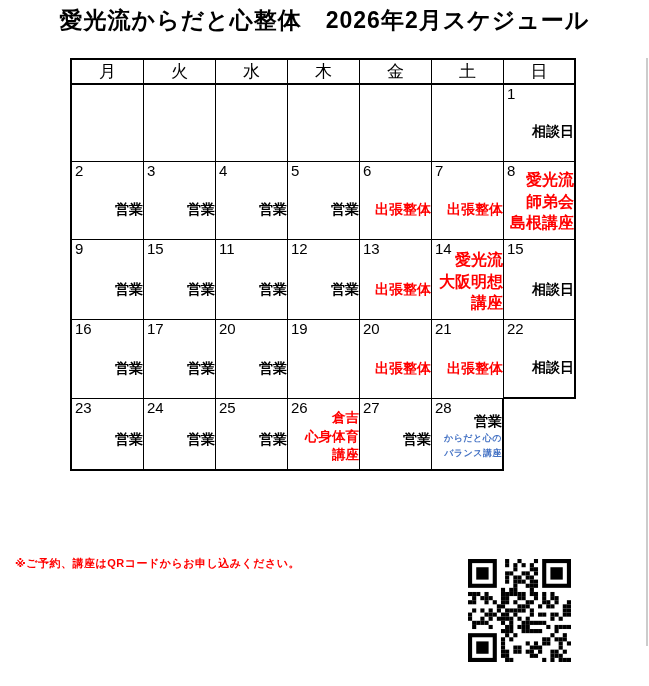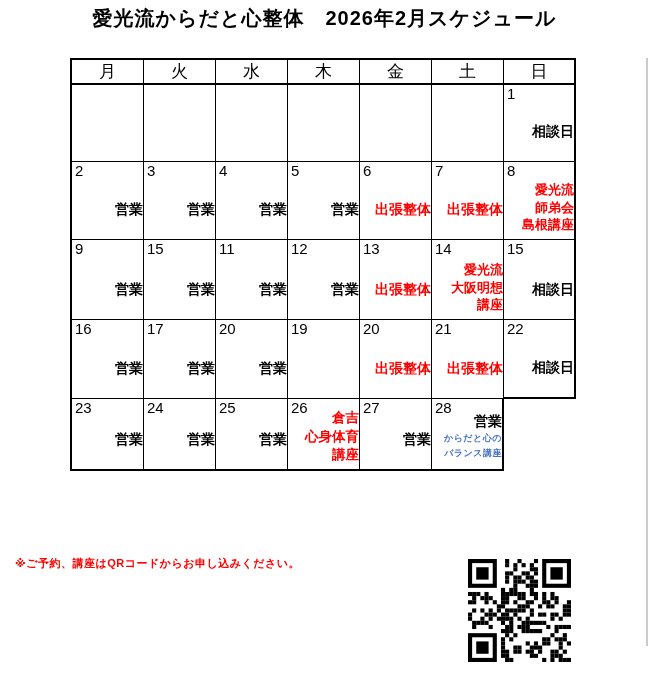--- a/index.html
+++ b/index.html
@@ -3,21 +3,21 @@
 <meta charset="utf-8">
 <style>
   html,body{margin:0;padding:0;}
   body{
     width:649px;height:686px;position:relative;background:#ffffff;
     font-family:"Liberation Sans","DejaVu Sans",sans-serif;
     color:#000;overflow:hidden;
   }
   .title{
     position:absolute;top:5px;left:0;width:649px;text-align:center;
-    font-size:20px;font-weight:bold;letter-spacing:1px;
+    font-size:23px;font-weight:bold;letter-spacing:1px;
   }
   .cal{
     position:absolute;left:70px;top:58px;
     display:grid;grid-template-columns:repeat(7,72px);
     grid-template-rows:25px 77px 78px 80px 79px 72px;
     border-top:2px solid #000;border-left:2px solid #000;
   }
   .cell{
     position:relative;background:#fff;
     border-right:1px solid #000;border-bottom:1px solid #000;
@@ -28,21 +28,21 @@
   }
   .b-r2{border-right-width:2px;}
   .b-b2{border-bottom-width:2px;}
   .ghost{border:none;background:transparent;}
   .day{position:absolute;top:1px;left:3px;font-size:15px;line-height:1.1;}
   .label{
     position:absolute;left:0;right:0;bottom:20px;text-align:right;
     font-weight:bold;font-size:14px;white-space:pre-line;
   }
   .red{color:var(--event-red,#ff0000);}
-  .ev3{bottom:5px;font-size:13px;line-height:1.35;}
+  .ev3{bottom:5px;font-size:16px;line-height:1.35;}
   .md{font-size:13.5px;}
   .top-label{bottom:auto;top:14px;}
   .sub{
     position:absolute;left:0;right:0;bottom:9px;text-align:right;
     font-weight:bold;font-size:9px;line-height:1.6;white-space:pre-line;
     color:var(--note-blue,#4472c4);letter-spacing:0.5px;
   }
   .note{
     position:absolute;left:15px;top:556px;font-size:11px;font-weight:bold;
     color:var(--event-red,#ff0000);letter-spacing:0.5px;text-align:right;

